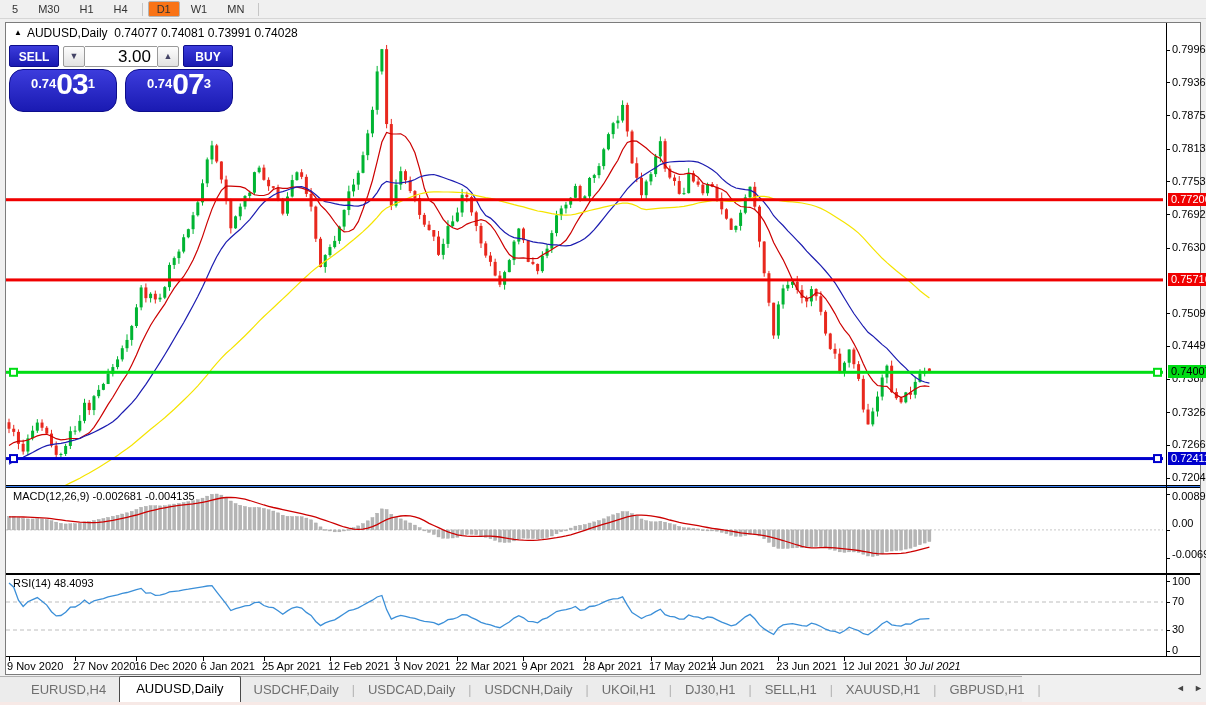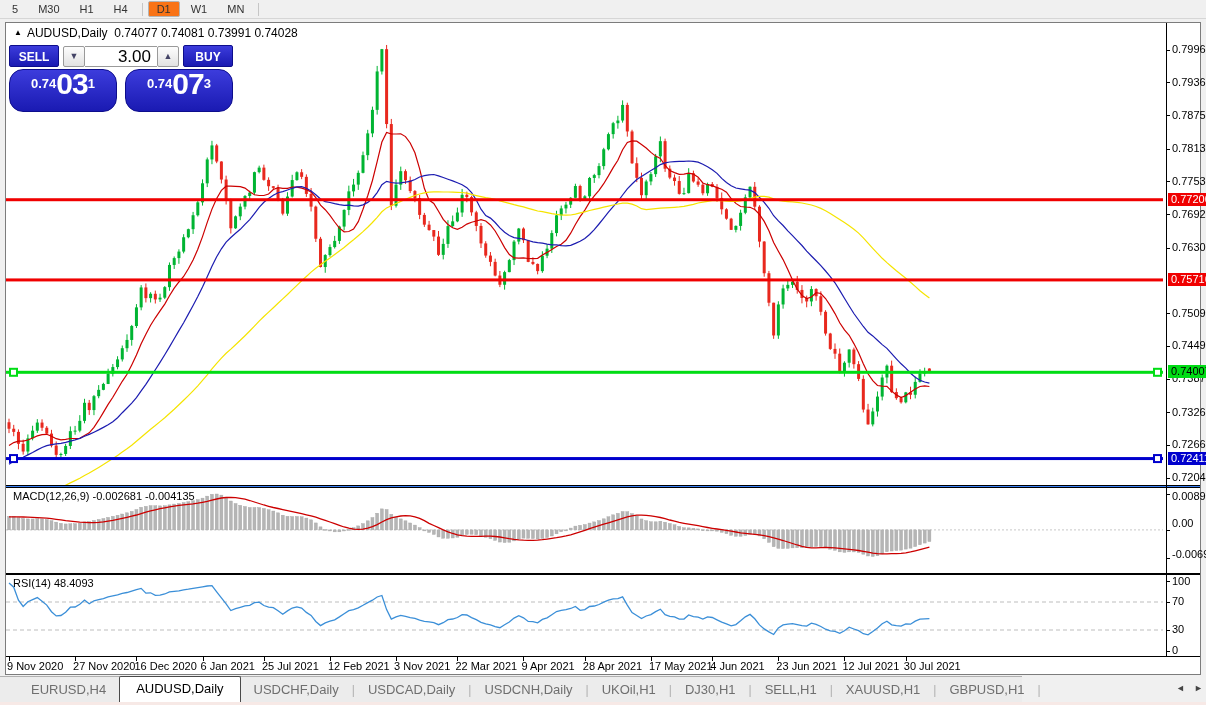--- a/index.html
+++ b/index.html
@@ -728,41 +728,41 @@
   <div id="dateAxis" class="abs">
       <div class="date-tick" style="left: 3px;"></div>
       <div class="date-label" style="left: 1px;">9 Nov 2020</div>
       <div class="date-tick" style="left: 69.08px;"></div>
       <div class="date-label" style="left: 67.08px;">27 Nov 2020</div>
       <div class="date-tick" style="left: 130.44px;"></div>
       <div class="date-label" style="left: 128.44px;">16 Dec 2020</div>
       <div class="date-tick" style="left: 196.52px;"></div>
       <div class="date-label" style="left: 194.52px;">6 Jan 2021</div>
       <div class="date-tick" style="left: 257.88px;"></div>
-      <div class="date-label" style="left: 255.88px;">25 Jul 2021</div>
+      <div class="date-label" style="left: 255.88px;">25 Apr 2021</div>
       <div class="date-tick" style="left: 323.96px;"></div>
       <div class="date-label" style="left: 321.96px;">12 Feb 2021</div>
       <div class="date-tick" style="left: 390.04px;"></div>
       <div class="date-label" style="left: 388.04px;">3 Nov 2021</div>
       <div class="date-tick" style="left: 451.4px;"></div>
       <div class="date-label" style="left: 449.4px;">22 Mar 2021</div>
       <div class="date-tick" style="left: 517.48px;"></div>
       <div class="date-label" style="left: 515.48px;">9 Apr 2021</div>
       <div class="date-tick" style="left: 578.84px;"></div>
       <div class="date-label" style="left: 576.84px;">28 Apr 2021</div>
       <div class="date-tick" style="left: 644.92px;"></div>
       <div class="date-label" style="left: 642.92px;">17 May 2021</div>
       <div class="date-tick" style="left: 706.28px;"></div>
       <div class="date-label" style="left: 704.28px;">4 Jun 2021</div>
       <div class="date-tick" style="left: 772.36px;"></div>
       <div class="date-label" style="left: 770.36px;">23 Jun 2021</div>
       <div class="date-tick" style="left: 838.44px;"></div>
       <div class="date-label" style="left: 836.44px;">12 Jul 2021</div>
       <div class="date-tick" style="left: 899.8px;"></div>
-      <div class="date-label" style="left: 897.8px;">30 Jul 2021</div>
+      <div class="date-label" style="left: 897.8px; font-style: italic;">30 Jul 2021</div>
     </div>
   <div id="scaleLine" class="abs"></div>
 </div>
 
 <div id="tabbar" class="abs">
     <div class="tab">EURUSD,H4</div>
     <div class="tab active">AUDUSD,Daily</div>
     <div class="tab">USDCHF,Daily</div>
     <div class="tabsep">|</div>
     <div class="tab">USDCAD,Daily</div>

